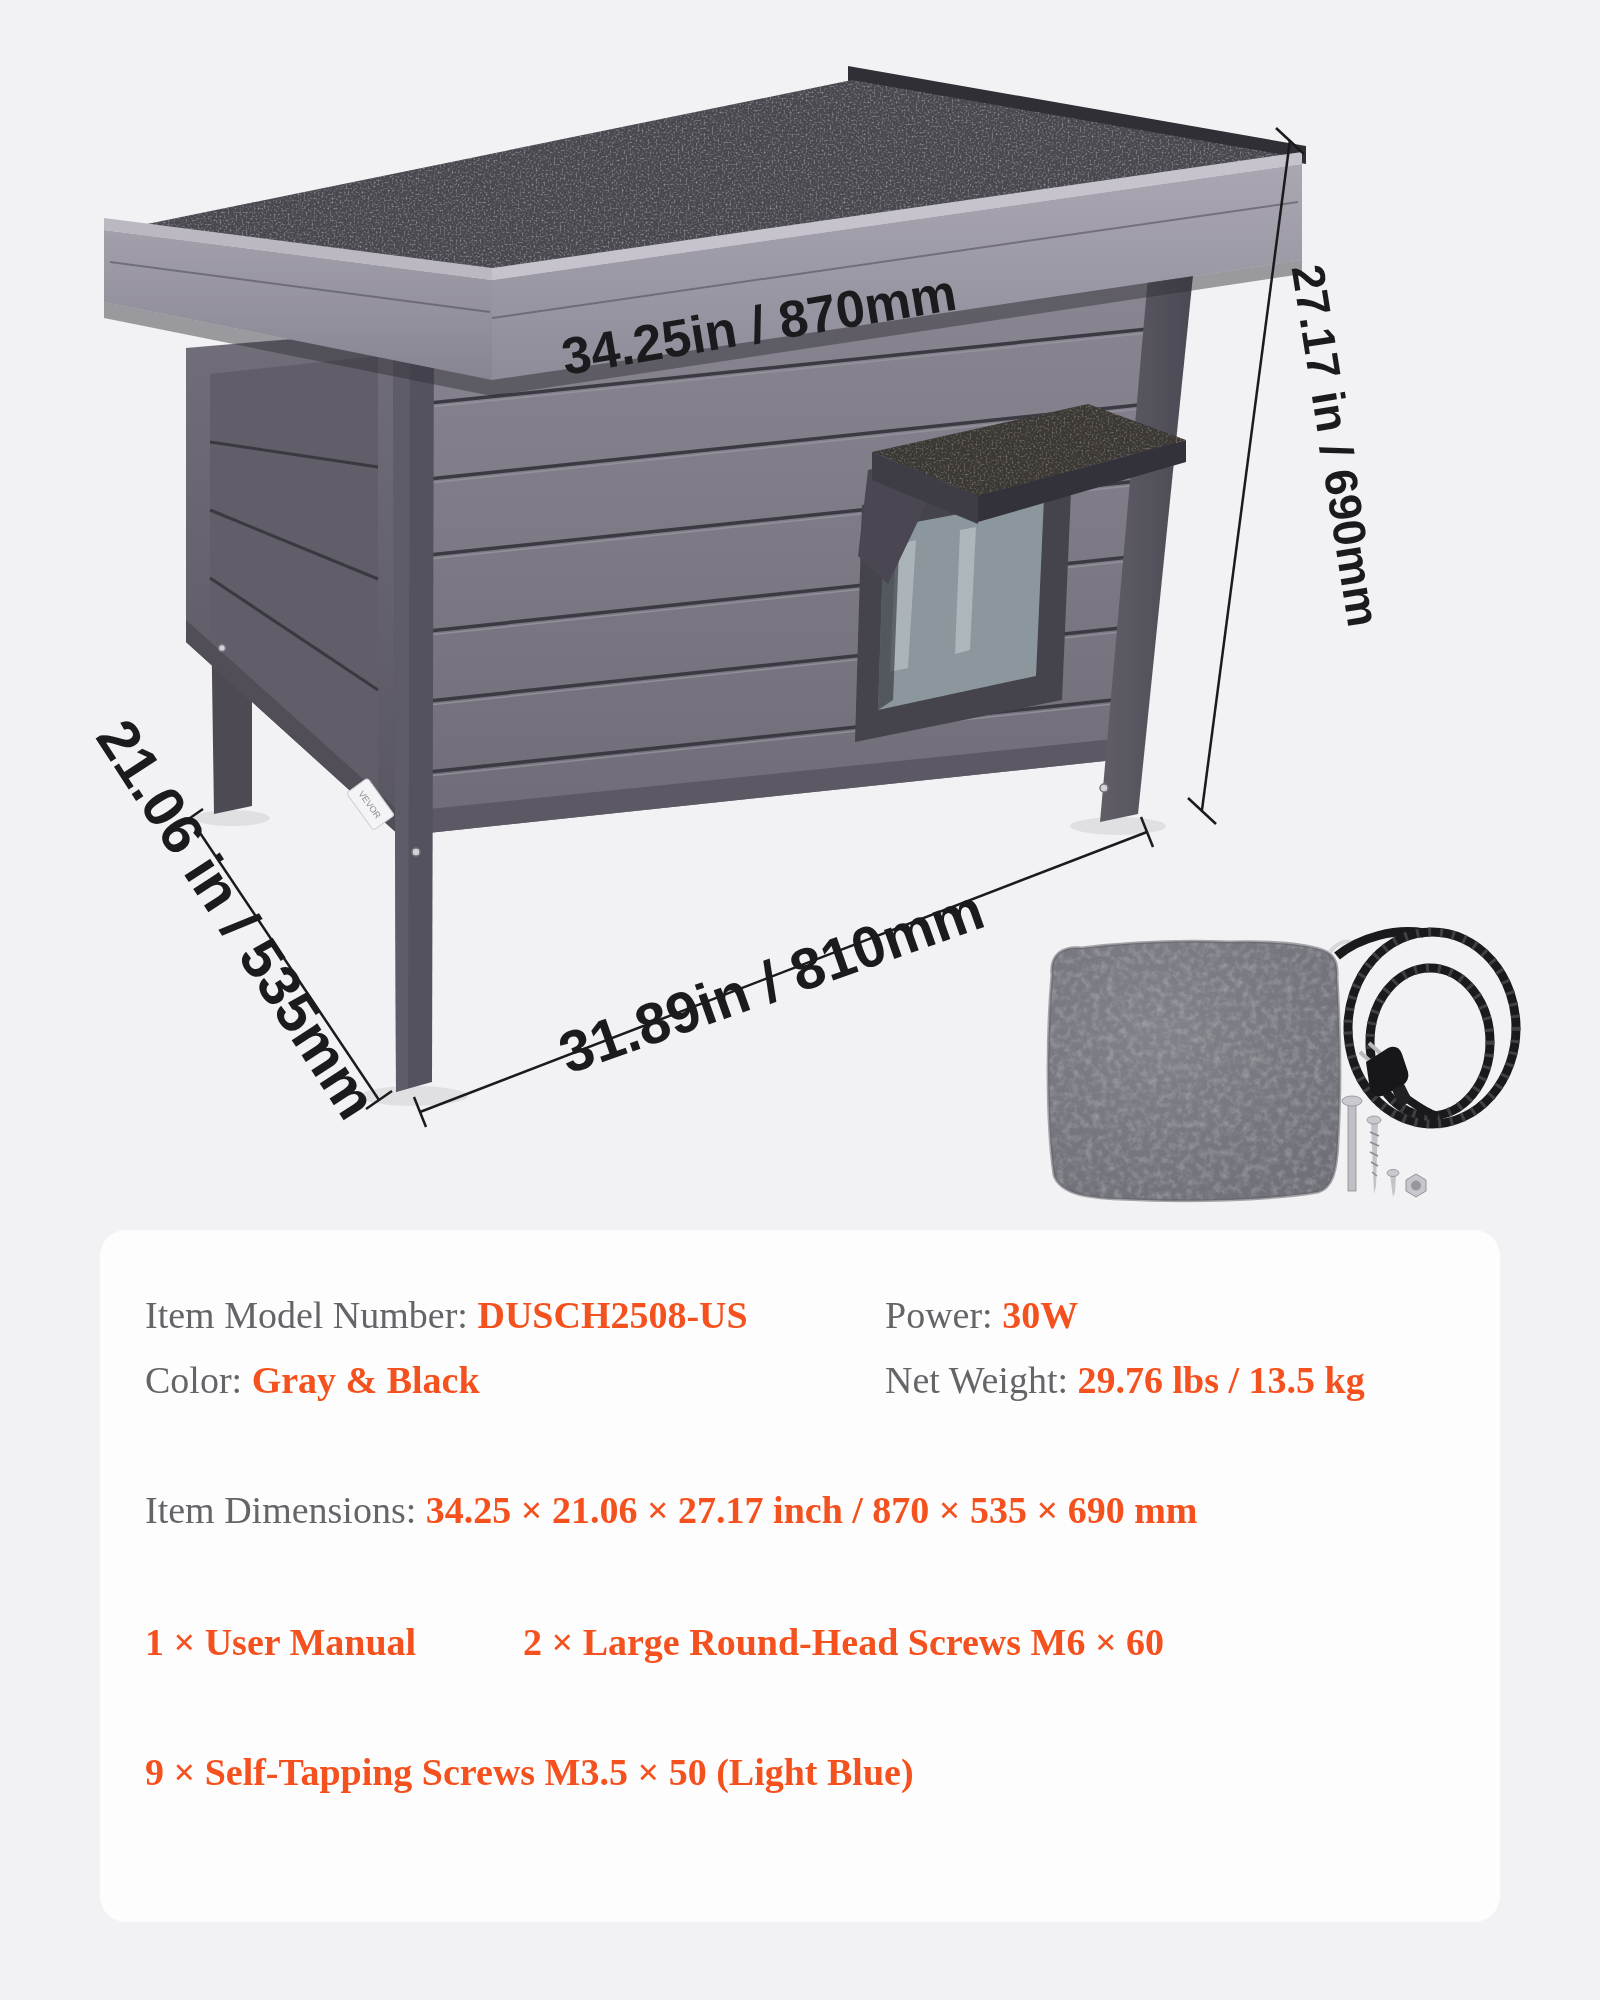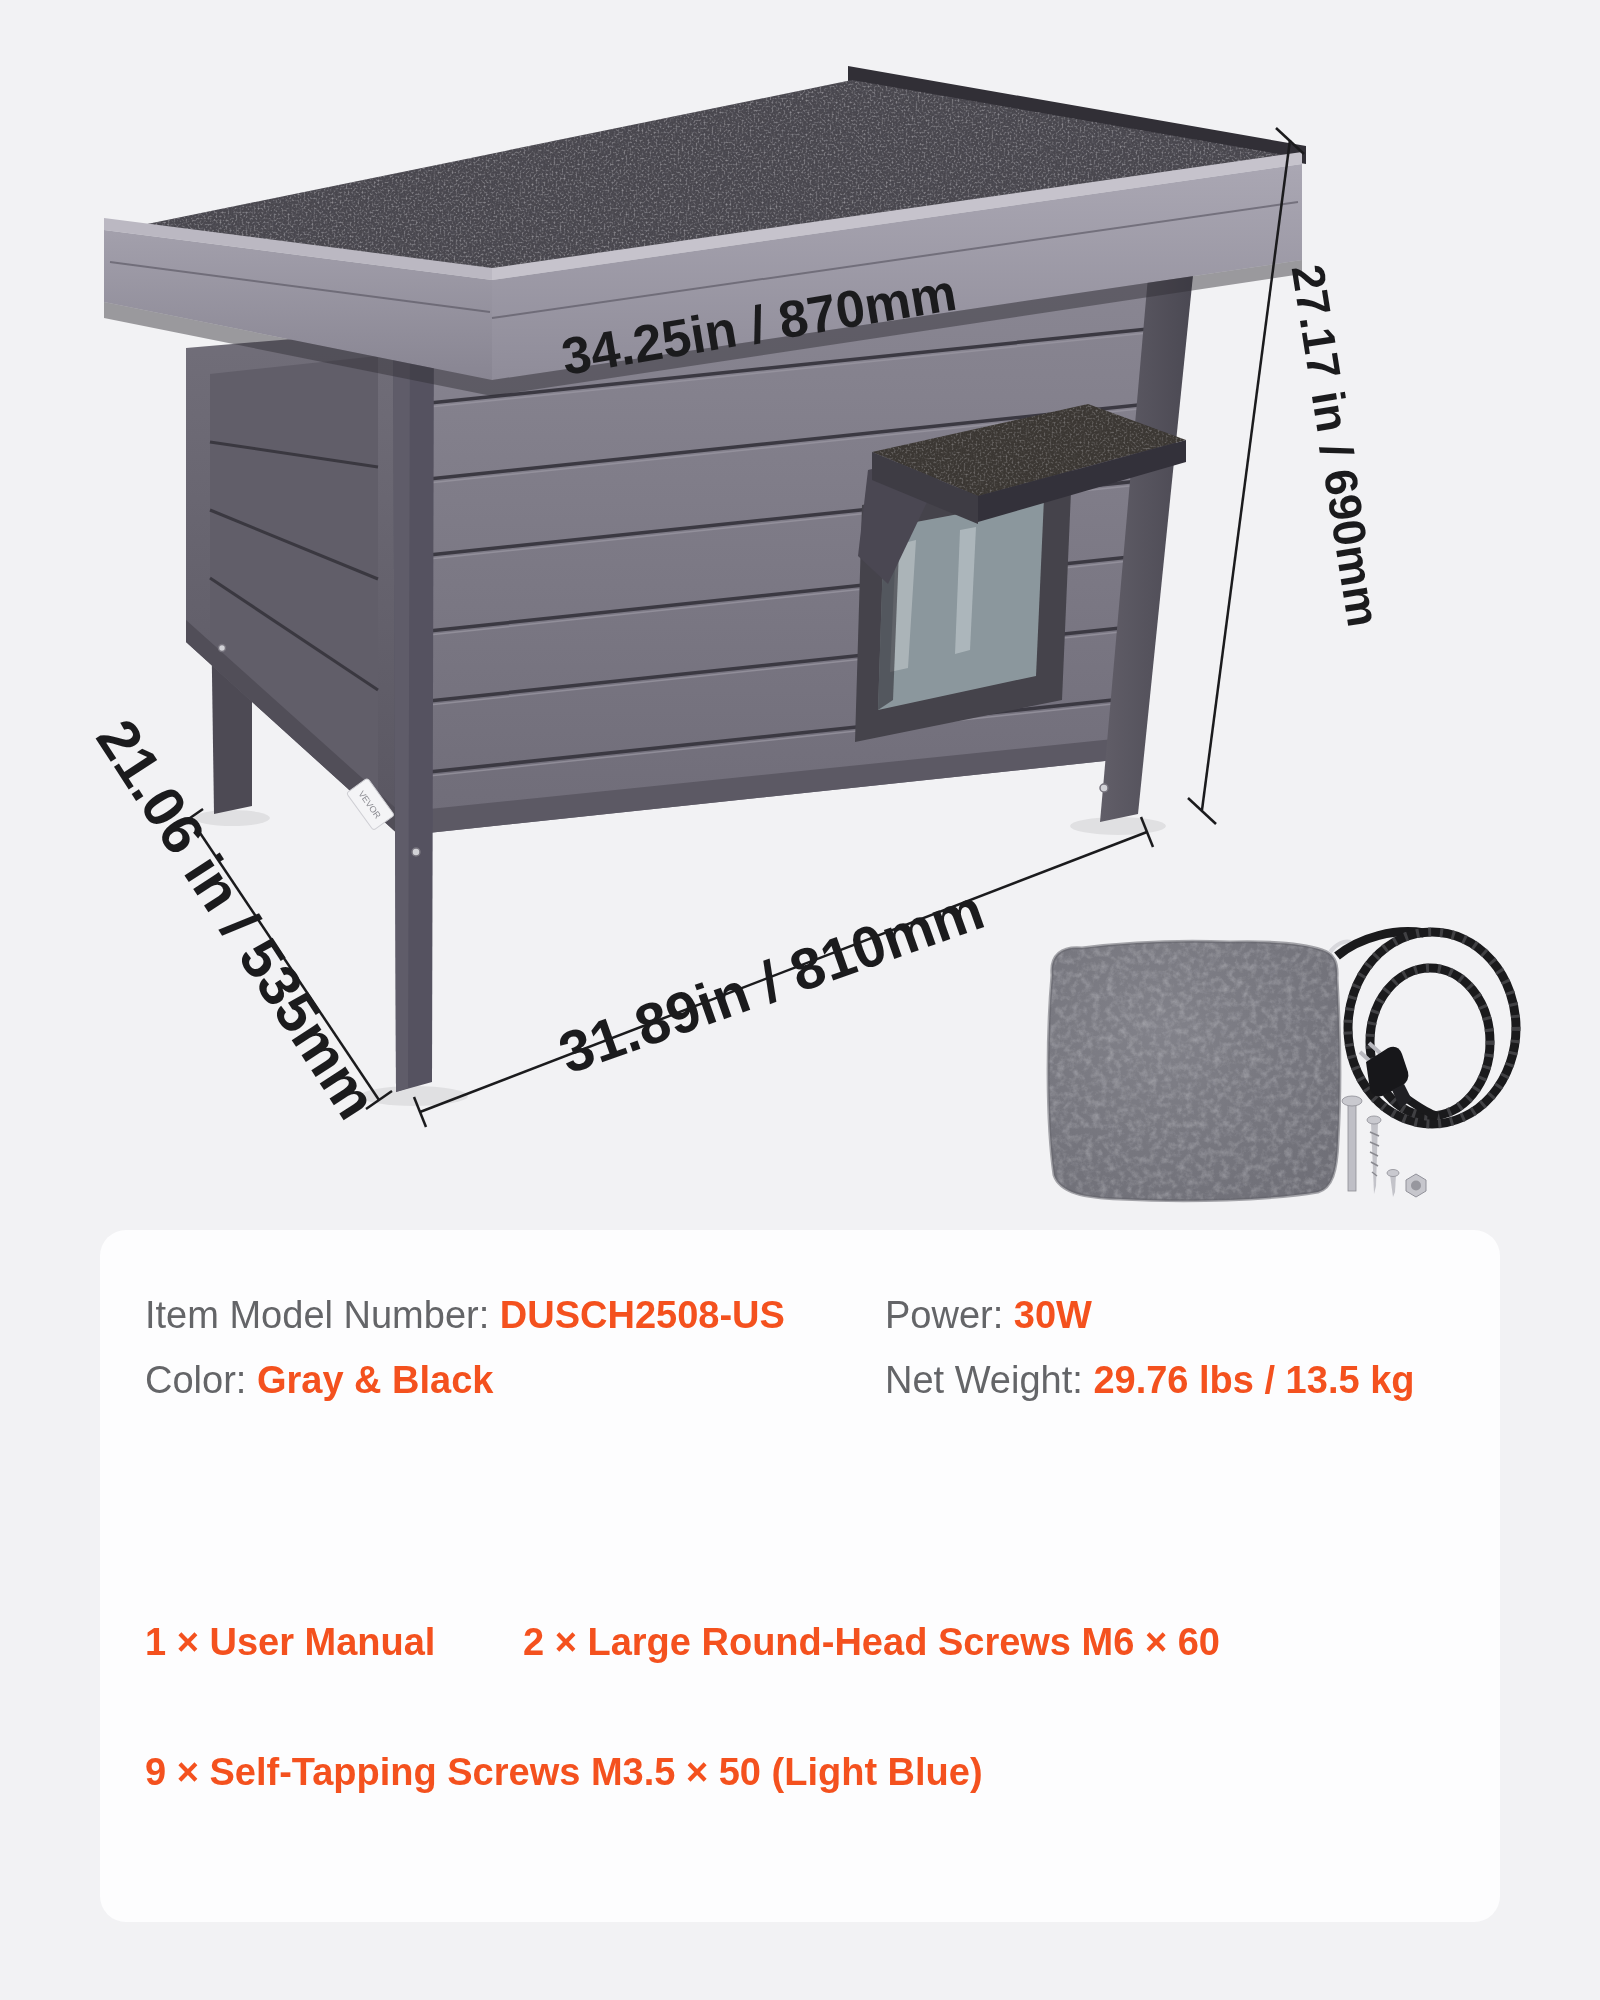--- a/index.html
+++ b/index.html
@@ -1,21 +1,21 @@
 <!DOCTYPE html>
 <html><head>
 <meta charset="utf-8">
 <style>
   html,body{margin:0;padding:0;}
   .page{position:relative;width:1600px;height:2000px;background:#f2f2f4;overflow:hidden;
         font-family:"Liberation Sans",sans-serif;}
   .photo{position:absolute;left:0;top:0;width:1600px;height:1230px;}
   .dimtxt{font-family:"Liberation Sans",sans-serif;font-weight:600;fill:#1b1b1d;}
   .panel{position:absolute;left:100px;top:1230px;width:1400px;height:692px;
-         background:#fdfdfe;border-radius:26px;}
+         background:#fdfdfe;border-radius:26px;font-family:Liberation Serif, serif;}
   .srow{position:absolute;left:45px;right:30px;height:48px;line-height:48px;
         font-size:38px;white-space:nowrap;}
   .lbl{color:#646568;font-weight:400;}
   .val{color:#F4511E;font-weight:700;}
   .col2{position:absolute;left:740px;top:0;}
   .pkg-first{display:inline-block;width:378px;}
   svg text{user-select:none;}
 </style>
 </head>
 <body>
@@ -234,20 +234,23 @@
 
   <div class="panel">
     <div class="srow" style="top:61px">
       <span class="lbl">Item Model Number: </span><span class="val">DUSCH2508-US</span>
       <span class="col2"><span class="lbl">Power: </span><span class="val">30W</span></span>
     </div>
     <div class="srow" style="top:126px">
       <span class="lbl">Color: </span><span class="val">Gray &amp; Black</span>
       <span class="col2"><span class="lbl">Net Weight: </span><span class="val">29.76 lbs / 13.5 kg</span></span>
     </div>
+    <div class="srow" style="top:256px">
+      <span class="lbl">Item Dimensions: </span><span class="val">34.25 × 21.06 × 27.17 inch / 870 × 535 × 690 mm</span>
+    </div>
     <div class="srow" style="top:388px">
       <span class="val pkg-first">1 × User Manual</span><span class="val">2 × Large Round-Head Screws M6 × 60</span>
     </div>
     <div class="srow" style="top:518px">
       <span class="val">9 × Self-Tapping Screws M3.5 × 50 (Light Blue)</span>
     </div>
   </div>
 
 </div>
 

